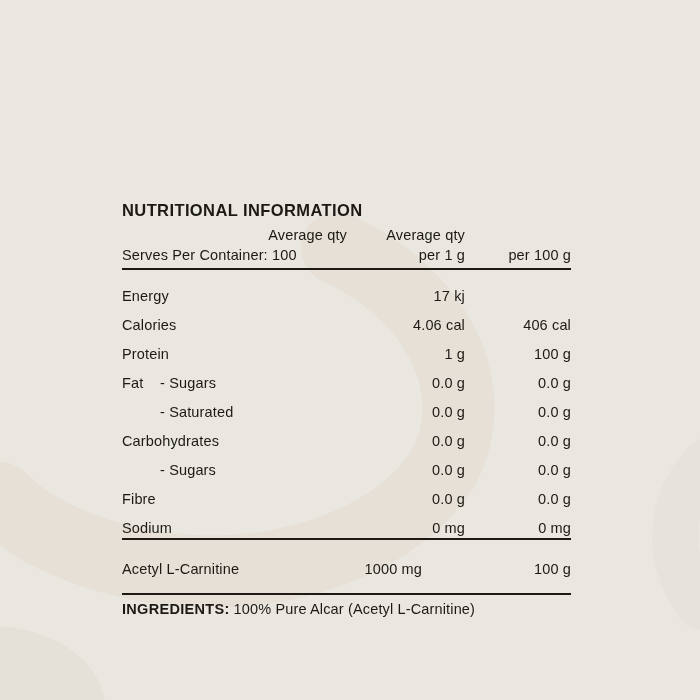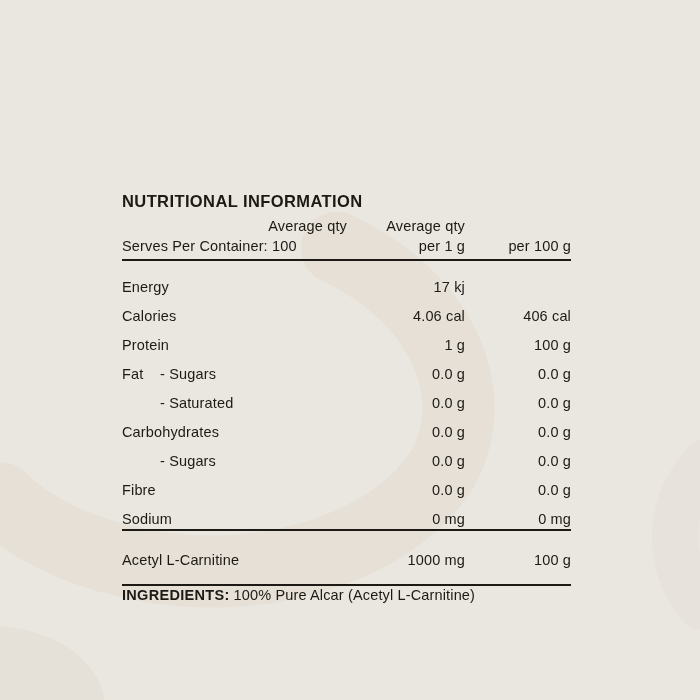--- a/index.html
+++ b/index.html
@@ -24,21 +24,21 @@
   .bg-svg {
     position: absolute;
     left: 0;
     top: 0;
     width: 700px;
     height: 700px;
   }
   .panel {
     position: absolute;
     left: 122px;
-    top: 193px;
+    top: 202px;
     width: 449px;
     letter-spacing: 0.15px;
   }
   .title {
     font-size: 16.5px;
     line-height: 17px;
     font-weight: 700;
     letter-spacing: 0.4px;
     margin-bottom: 6px;
   }
@@ -70,22 +70,24 @@
     white-space: pre;
     margin-top: 10px;
   }
   .indent {
     padding-left: 38px;
   }
   .feat-row {
     font-size: 14.5px;
     line-height: 19px;
     padding: 10px 0 14px 0;
+    gap: 43px;
   }
   .ingredients {
+    margin-top: 5px;
     font-size: 14.5px;
     line-height: 18px;
   }
   .ingredients .b {
     font-weight: 700;
     letter-spacing: 0.3px;
   }
   .ingredients .t {
     margin-left: 4px;
   }

